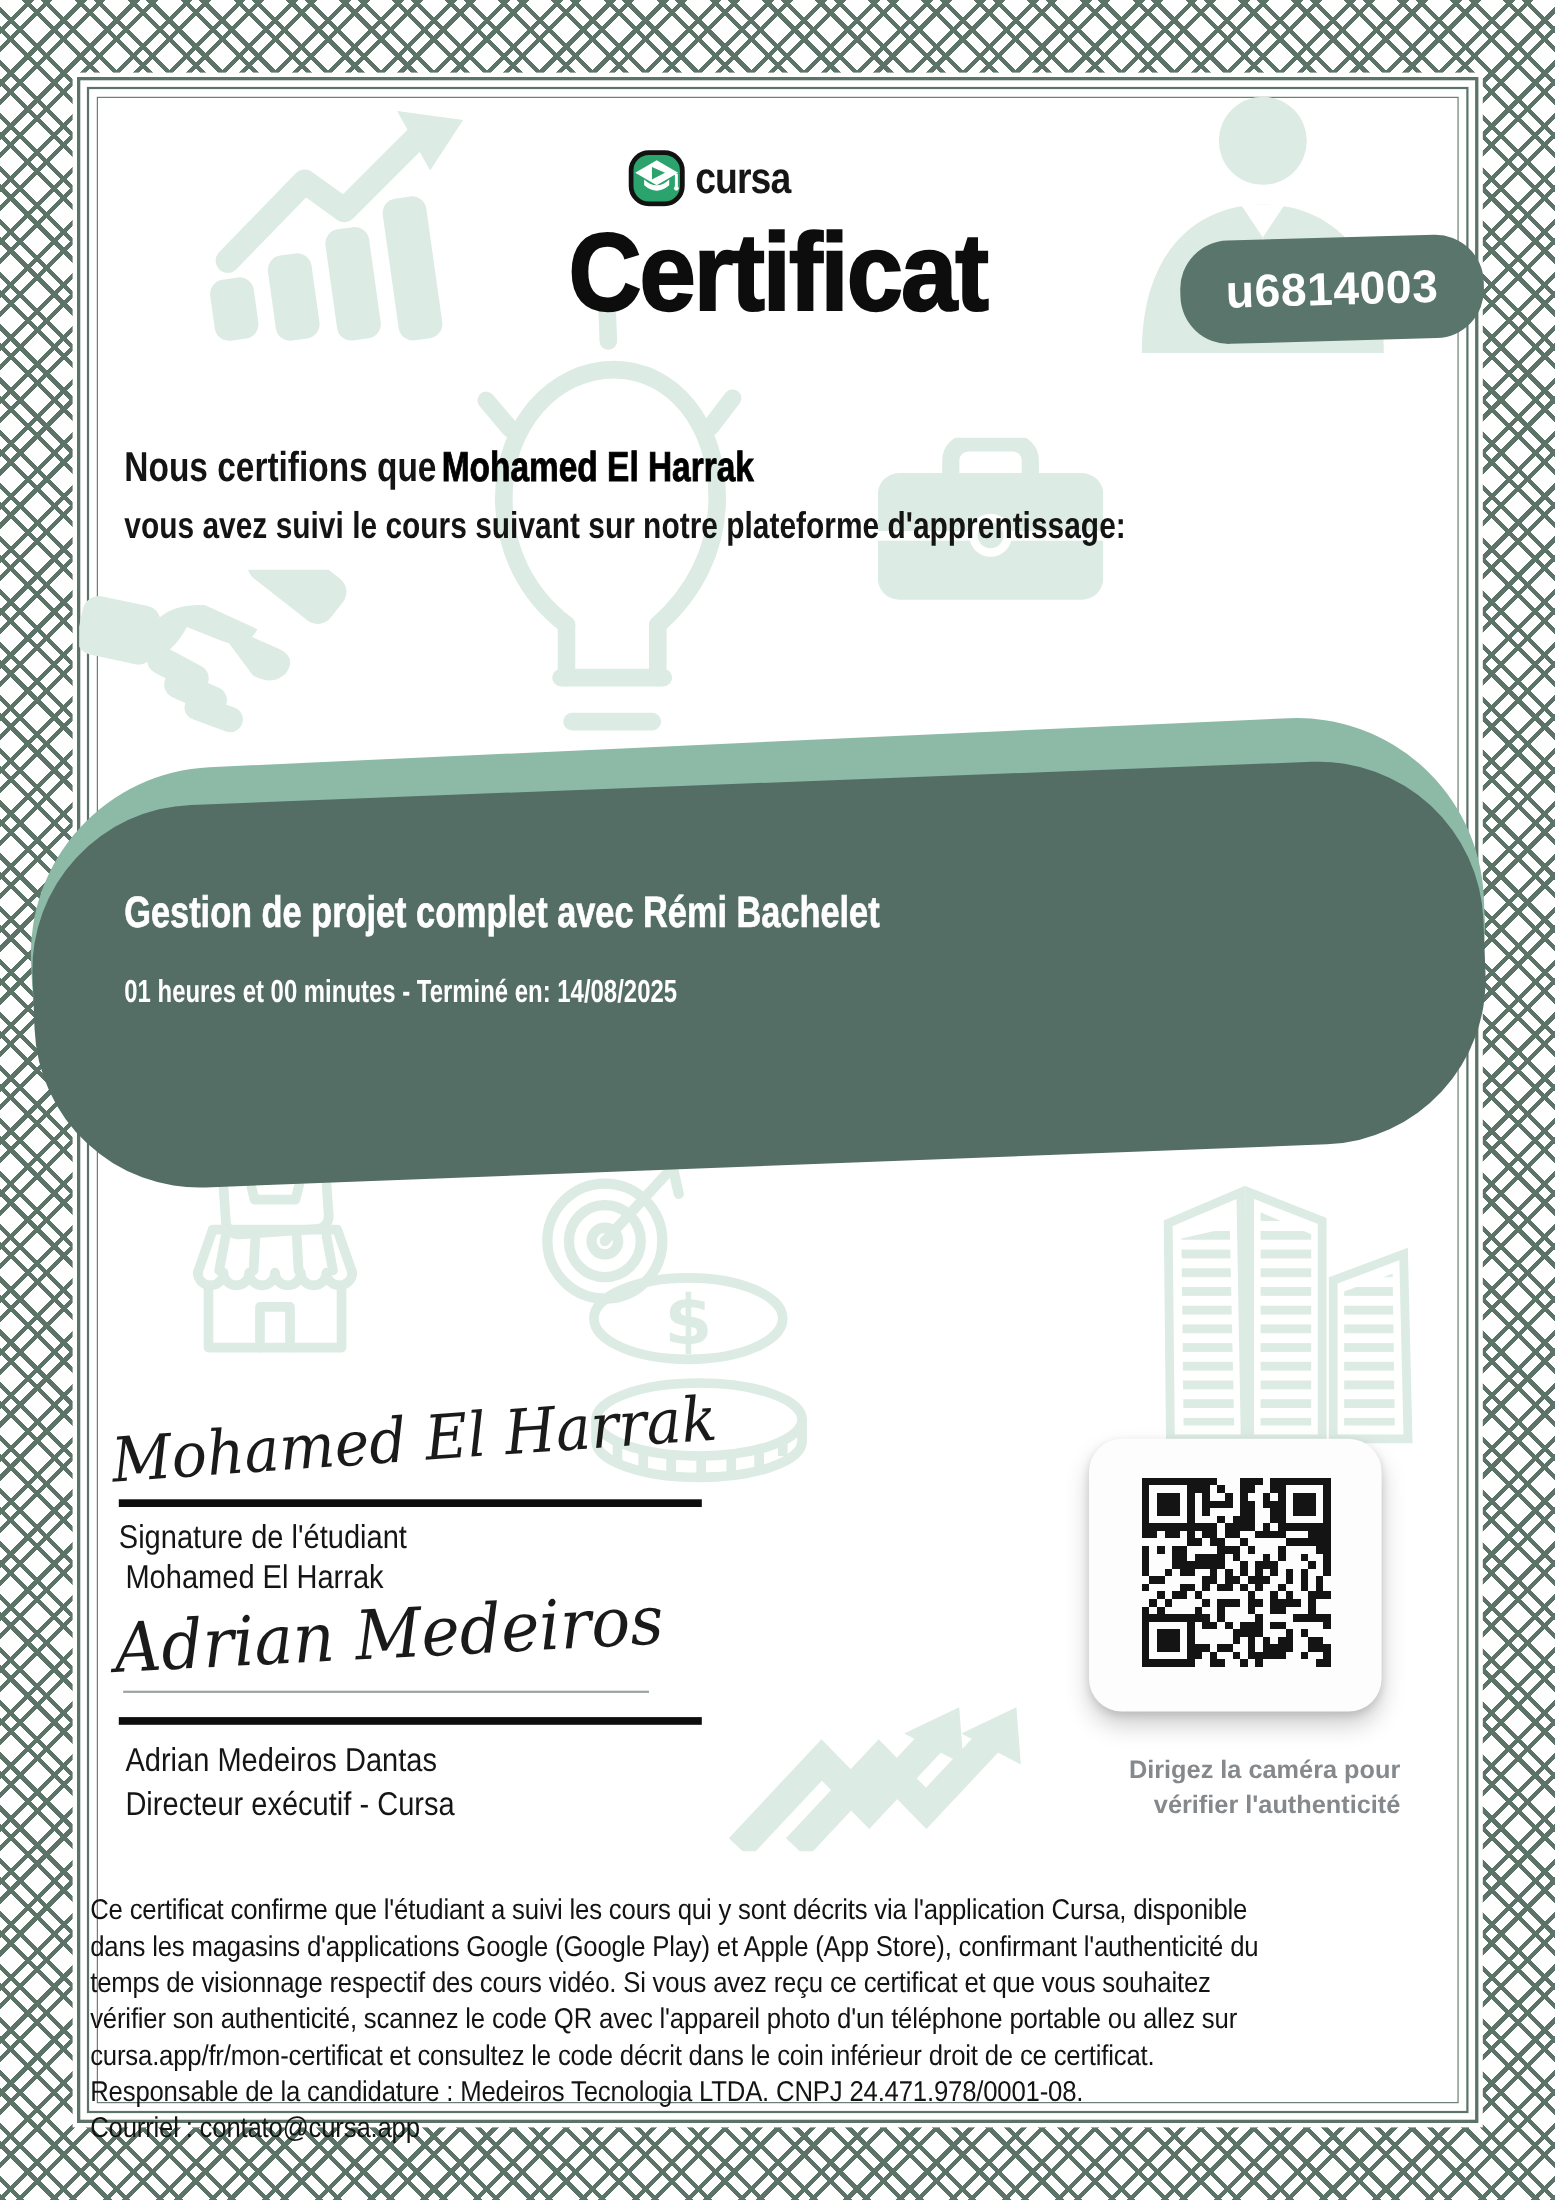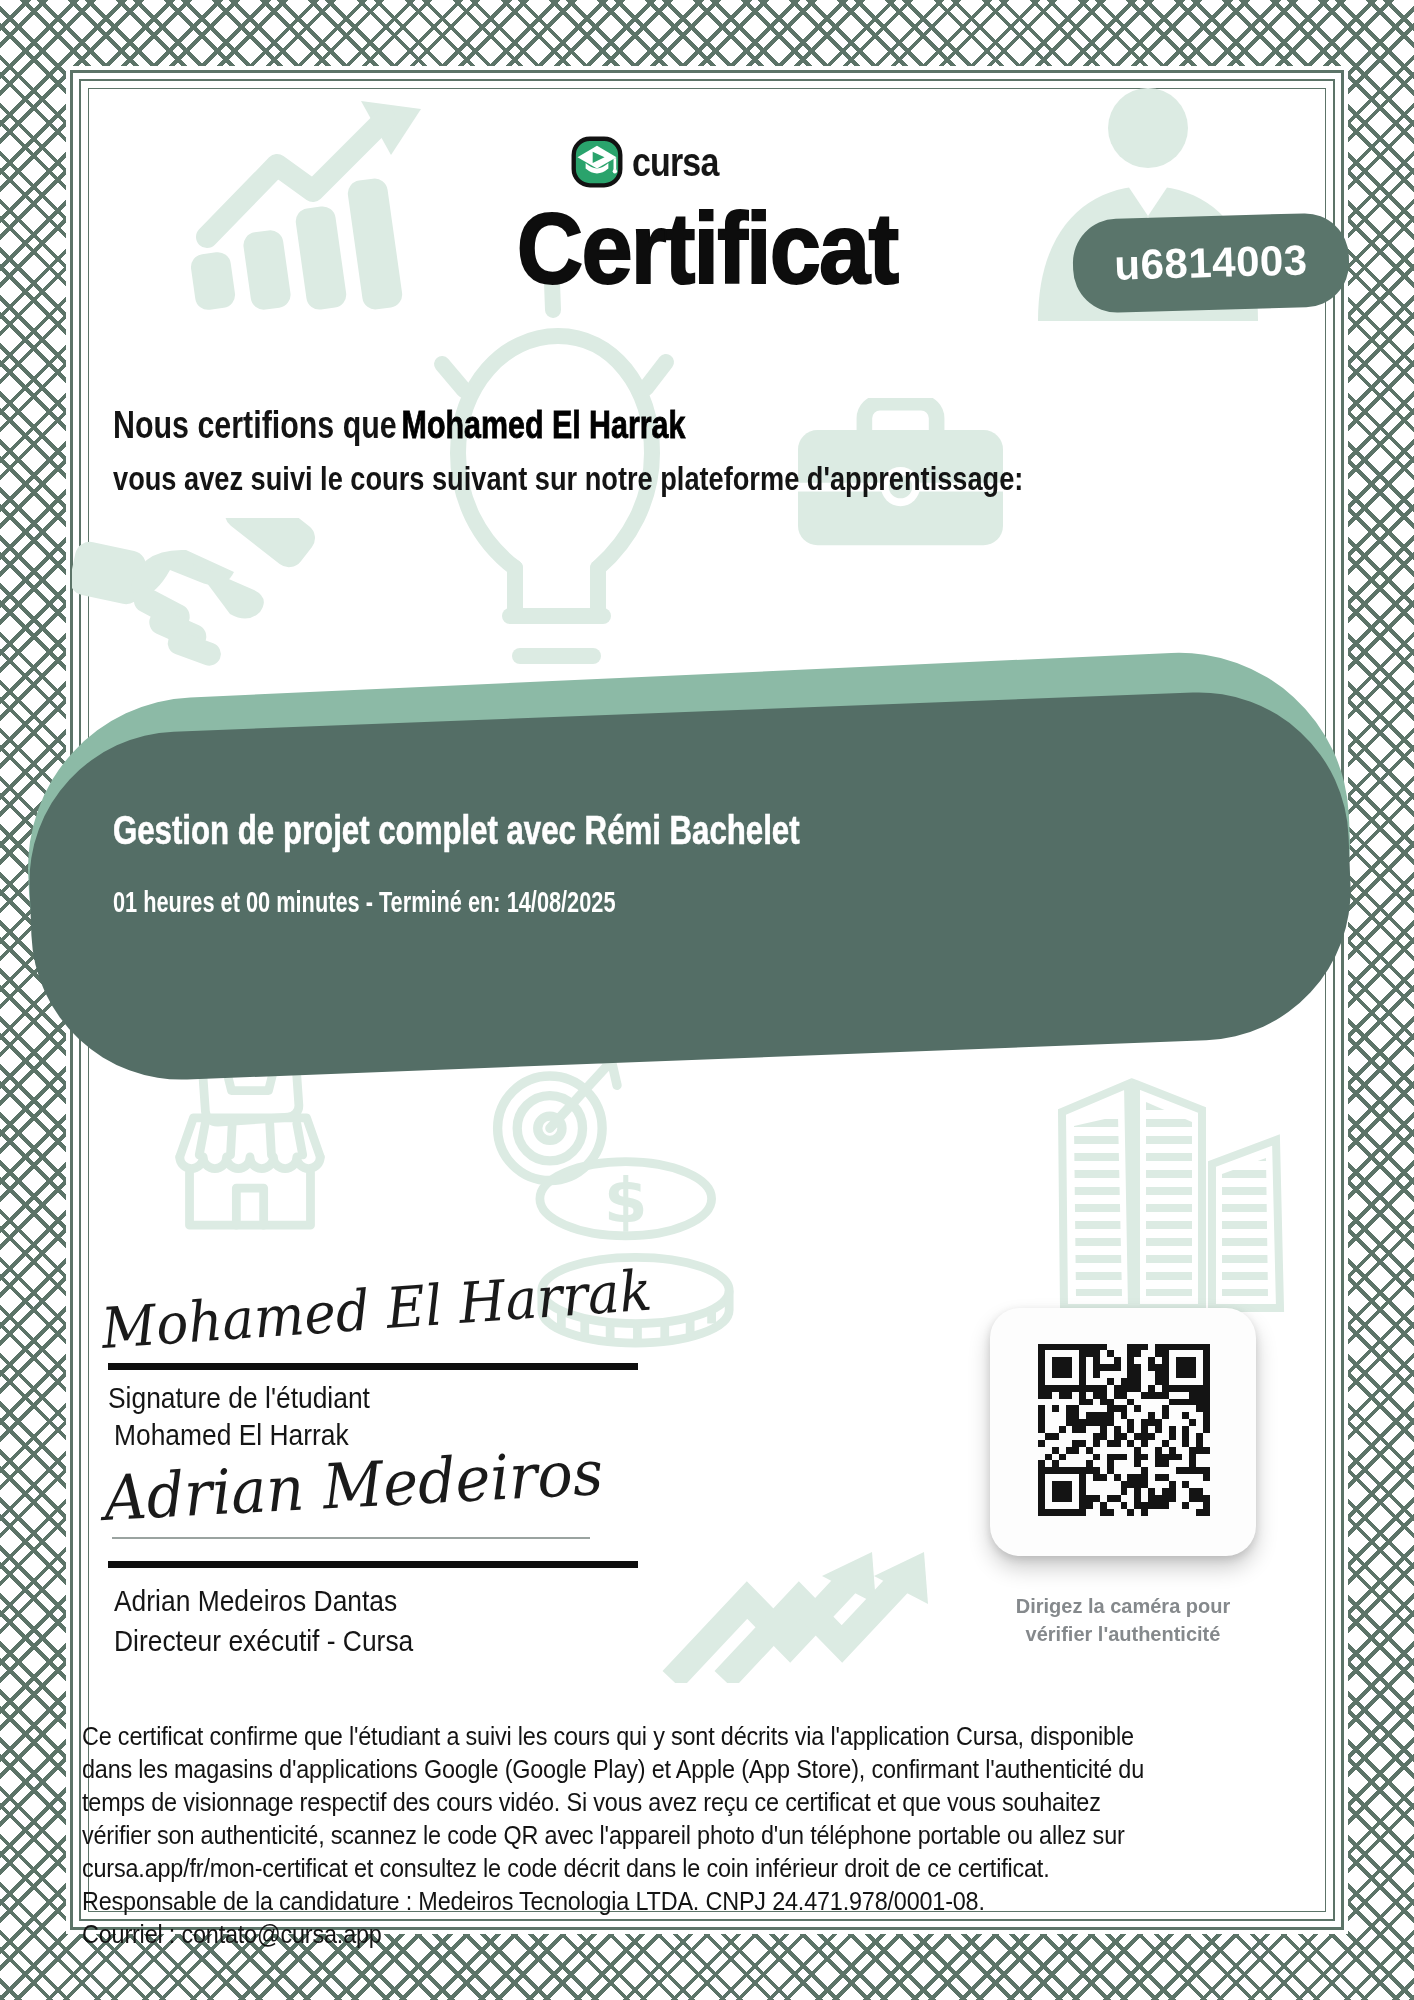--- a/index.html
+++ b/index.html
@@ -71,22 +71,22 @@
   .sig-text.n2{left:114px;top:1584px;}
   .sig-text.r2{left:114px;top:1624px;}
   
   .qr-card{
     position:absolute;left:990px;top:1308px;width:266px;height:248px;z-index:6;
     background:#fdfdfd;border-radius:30px;
     box-shadow:0 12px 22px rgba(0,0,0,.20), 0 3px 8px rgba(0,0,0,.12);
   }
   .qr-svg{position:absolute;left:48px;top:34px;width:172px;height:175px;fill:#141414;shape-rendering:crispEdges;}
   .qr-caption{
-    position:absolute;left:973px;top:1592px;width:300px;z-index:6;text-align:center;
-    color:var(--caption-gray);font-size:20px;font-weight:bold;line-height:1.4;white-space:pre-line;
+    position:absolute;left:973px;top:1592px;width:300px;z-index:6;text-align:right;
+    color:var(--caption-gray);font-size:23px;font-weight:bold;line-height:1.4;white-space:pre-line;
   }
   
   .footer-text{
     position:absolute;left:82px;top:1720px;width:1330px;z-index:6;
     font-size:26px;line-height:33px;color:#131313;white-space:pre-line;
     transform:scaleX(.9);transform-origin:left top;letter-spacing:-.2px;
   }
 </style>
 </head>
 <body>

